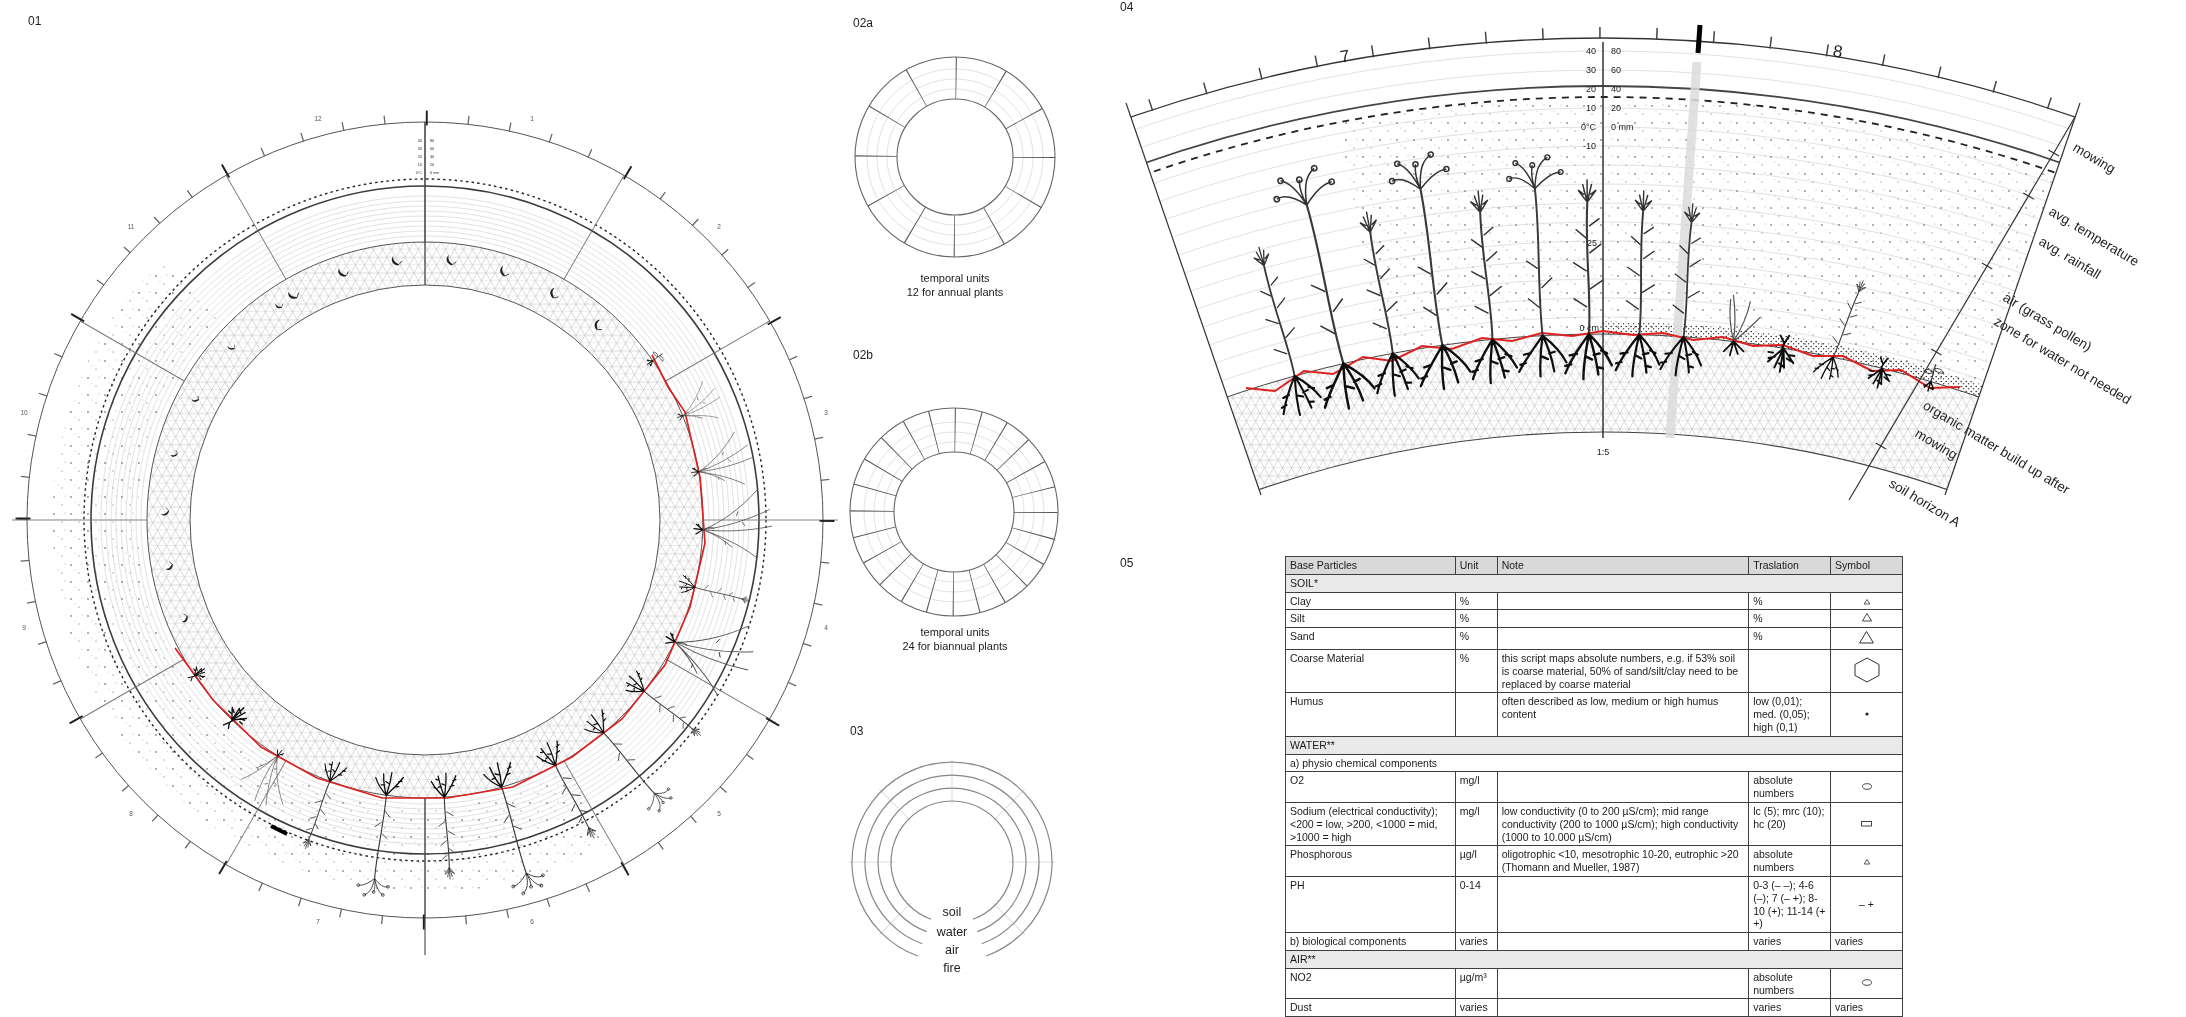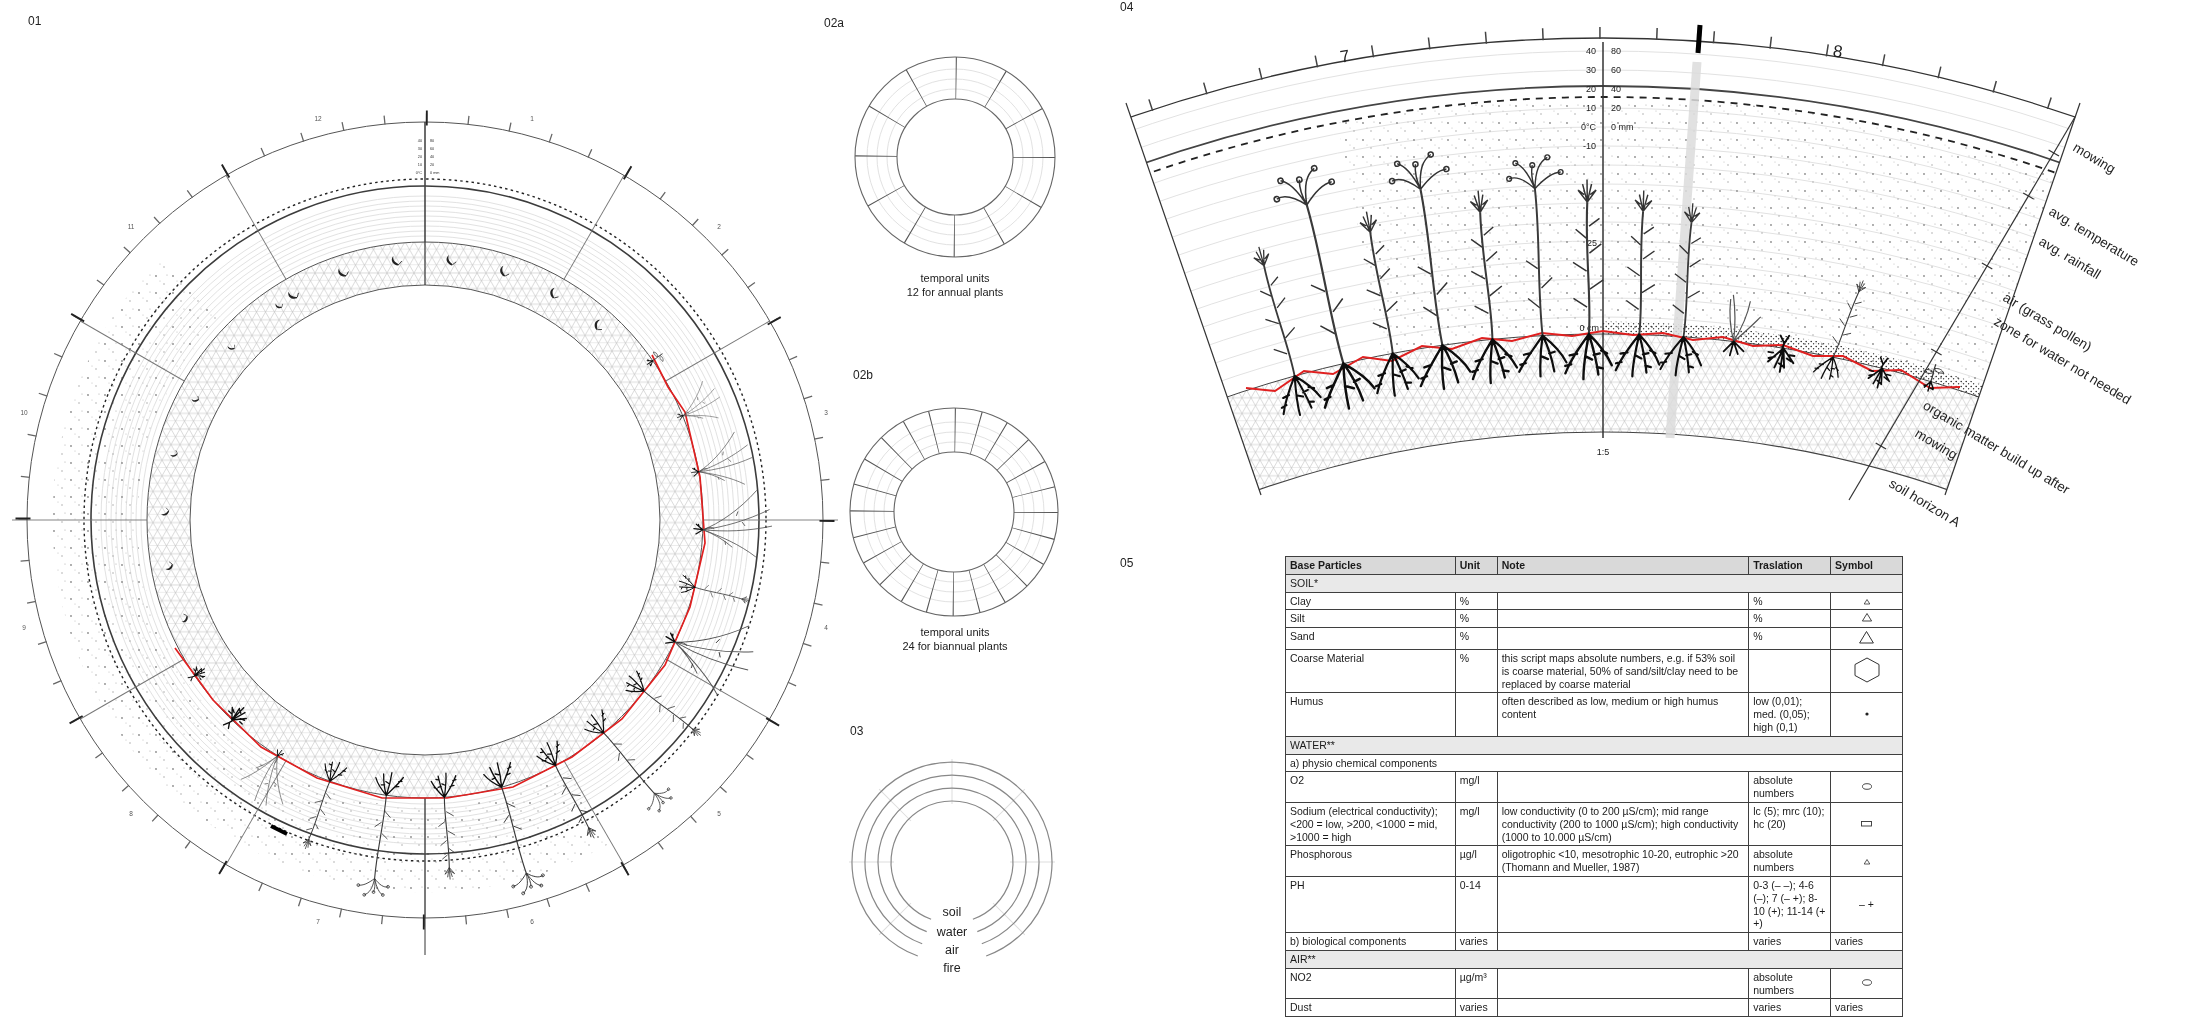--- a/index.html
+++ b/index.html
@@ -18,21 +18,21 @@
   .ring-dark{stroke:#555;stroke-width:1;fill:none;}
   .axis-txt{font-size:9px;fill:#222;}
   .tiny-txt{font-size:3.8px;fill:#333;}
   .month-txt{font-size:6.5px;fill:#555;}
   .side-label{font-size:13.5px;fill:#222;}
   .num-label{font-size:17px;fill:#222;}
   
   #particle-table{position:absolute;left:1285px;top:556px;width:618px;border-collapse:collapse;
       font-size:10.5px;line-height:1.22;}
   #particle-table td,#particle-table th{border:1px solid #3f3f3f;padding:2px 4px;vertical-align:top;text-align:left;}
-  #particle-table th{background:#d9d9d9;font-weight:bold;margin-top:33px;}
+  #particle-table th{background:#d9d9d9;font-weight:normal;margin-top:33px;}
   #particle-table td.section{background:#e9e9e9;margin-top:47px;}
   #particle-table td.sym{text-align:center;vertical-align:middle;}
   #particle-table tr.spacer td{height:14px;}
 </style>
 </head>
 <body>
 
 <svg id="main-svg" width="2186" height="1017" viewBox="0 0 2186 1017">
   <defs>
     <pattern id="tri" width="9" height="15.6" patternUnits="userSpaceOnUse">
@@ -458,22 +458,22 @@
       <text class="side-label" transform="translate(2002 300) rotate(31)">air (grass pollen)</text>
       <text class="side-label" transform="translate(1993 324) rotate(31)">zone for water not needed</text>
       <text class="side-label" transform="translate(1922 408) rotate(31)">organic matter build up after</text>
       <text class="side-label" transform="translate(1914 436) rotate(31)">mowing</text>
       <text class="side-label" transform="translate(1888 486) rotate(31)">soil horizon A</text>
     </g>
   </g>
 </svg>
 
 <div class="panel-label" style="left:28px;top:14px;">01</div>
-<div class="panel-label" style="left:824px;top:16px;">02a</div>
-<div class="panel-label" style="left:853px;top:368px;">02b</div>
+<div class="panel-label" style="left:853px;top:16px;">02a</div>
+<div class="panel-label" style="left:853px;top:348px;">02b</div>
 <div class="panel-label" style="left:850px;top:724px;">03</div>
 <div class="panel-label" style="left:1120px;top:0;">04</div>
 <div class="panel-label" style="left:1120px;top:556px;text-align:right;">05</div>
 
 <div class="caption" style="left:825px;top:272px;">
   <div>temporal units</div>
   <div>12 for annual plants</div>
 </div>
 <div class="caption" style="left:825px;top:626px;">
   <div>temporal units</div>

